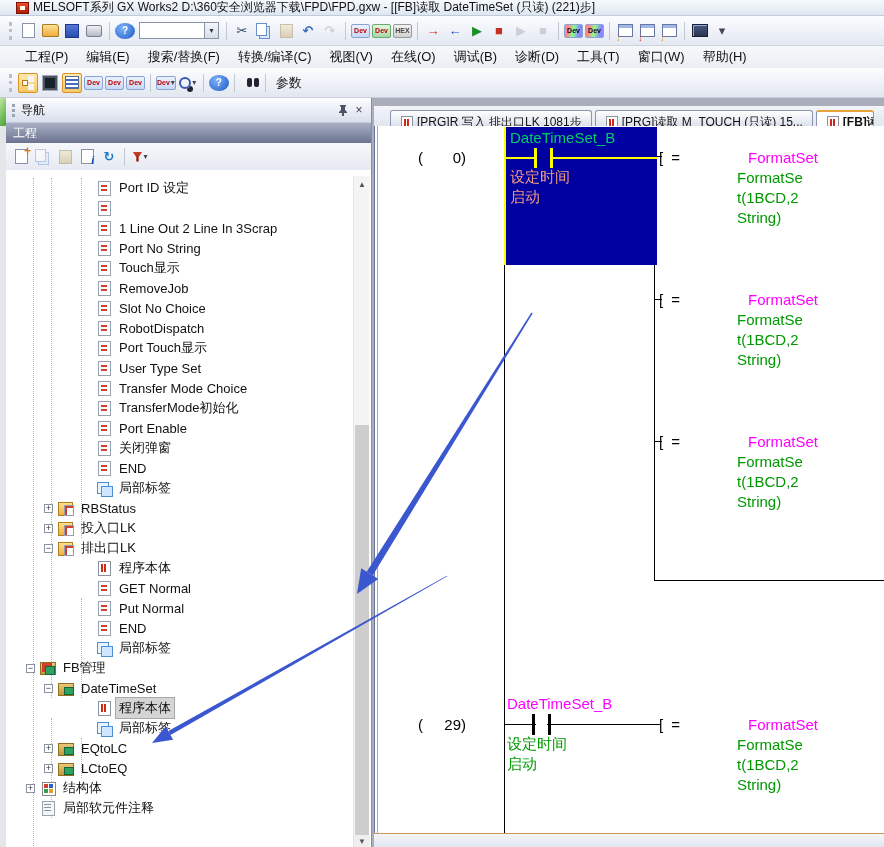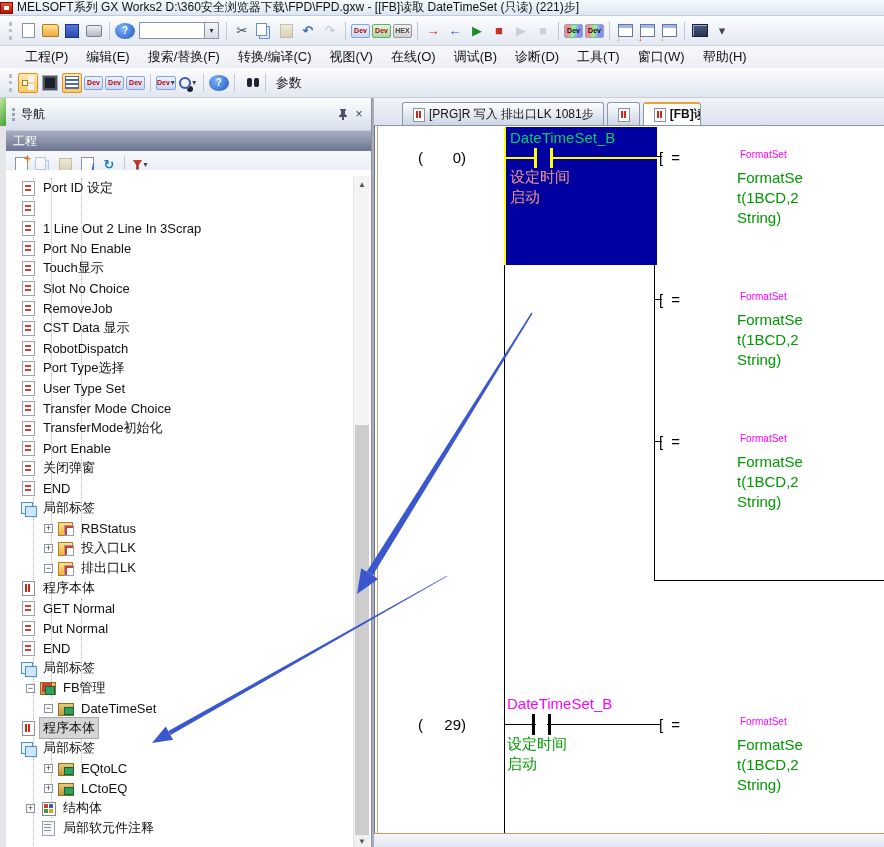--- a/index.html
+++ b/index.html
@@ -6,21 +6,21 @@
     --c-selblock:#0000a0; --c-contact:#ffff00; --c-sellabel:#00cc66;
     --c-selcomment:#f59a84; --c-magenta:#ff00ff; --c-green:#009900;
     --c-arrow:#3b57cf;
   }
   *{box-sizing:border-box;margin:0;padding:0}
   body{width:884px;height:847px;position:relative;overflow:hidden;
        background:#a9aeba;font-family:"Liberation Sans","DejaVu Sans",sans-serif;color:#111}
   
   .titlebar{position:absolute;left:0;top:0;width:884px;height:16px;
     background:linear-gradient(#f6fafd,#dde6f1);border-bottom:1px solid #c2cbd9;
-    display:flex;align-items:center;gap:4px;padding-left:0;font-size:12px;white-space:nowrap;overflow:hidden}
+    display:flex;align-items:center;gap:4px;padding-left:16px;font-size:12px;white-space:nowrap;overflow:hidden}
   .appicon{width:13px;height:12px;background:linear-gradient(#f05030,#b01808);border:1px solid #801000;flex:none}
   .appicon::after{content:"";display:block;width:5px;height:4px;margin:3px 0 0 3px;background:#ffe;}
   
   .toolbar1{position:absolute;left:0;top:16px;width:884px;height:30px;
     background:linear-gradient(#fcfdff,#e3e8f1);border-bottom:1px solid #ccd2de;
     display:flex;align-items:center;padding-left:8px}
   .toolbar2{position:absolute;left:0;top:68px;width:884px;height:30px;
     background:linear-gradient(#fbfcfe,#e2e7f0);border-bottom:1px solid #c8cdd9;
     display:flex;align-items:center;padding-left:8px}
   .menubar{position:absolute;left:0;top:46px;width:884px;height:22px;
@@ -77,31 +77,31 @@
   .k-binoc::before{content:"";width:5px;height:9px;background:#223;border-radius:2px;box-shadow:7px 0 0 #223;display:block}
   .k-sort::before{content:"";width:10px;height:10px;display:block;background:linear-gradient(#d04030,#801808);
     clip-path:polygon(0 0,100% 0,62% 55%,62% 100%,38% 100%,38% 55%)}
   
   .left-strip{position:absolute;left:0;top:98px;width:6px;height:749px;background:#e4e6ea}
   .desk-sliver{position:absolute;left:0;top:98px;width:7px;height:28px;
     background:linear-gradient(120deg,#bfe8a0,#3f9c2e);border-radius:0 3px 3px 0}
   
   .nav{position:absolute;left:6px;top:98px;width:366px;height:749px;background:#fff;border-right:1px solid #8a90a0}
   .nav-title{height:25px;background:linear-gradient(#fcfdfe,#d8dfec);border-bottom:1px solid #c2c9d8;
-    display:flex;align-items:center;font-size:12px;padding:16px 4px}
+    display:flex;align-items:center;font-size:12px;padding:8px 4px}
   .nav-grip{width:3px;height:13px;border-left:3px dotted #9aa4b8;margin:0 6px 0 2px}
   .nav-title-label{flex:1}
   .nav-btn{width:16px;height:15px;display:flex;align-items:center;justify-content:center;color:#445;font-size:12px}
   .nav-header{height:20px;background:linear-gradient(#a8afc4,#6b7390);color:#fff;font-size:12px;
     display:flex;align-items:center;padding:0 7px}
   .nav-toolbar{height:28px;background:linear-gradient(#f6f8fb,#e6eaf2);border-bottom:1px solid #d2d7e2;
     display:flex;align-items:center;padding-left:4px}
   .nav-tree{position:absolute;left:0;top:72px;right:0;bottom:0;background:#fff;overflow:hidden;padding-top:8px}
   .tree-row{display:flex;align-items:center;height:20px;font-size:13px;white-space:nowrap;position:relative;z-index:2}
-  .tree-row.lvl1{padding-left:20px}.tree-row.lvl2{padding-left:38px}.tree-row.lvl3{}
+  .tree-row.lvl1{padding-left:20px}.tree-row.lvl2{padding-left:38px}.tree-row.lvl3{padding-left:76px}
   .exp{width:9px;height:9px;border:1px solid #8a92a2;background:#fff;font-size:9px;line-height:7px;
     text-align:center;color:#333;flex:none;margin-right:5px}
   .exp.none{visibility:hidden}
   .tlabel{padding:1px 3px}
   .tree-row.sel .tlabel{background:#d5d5d5;outline:1px solid #a8a8a8}
   .ti{width:16px;height:16px;position:relative;flex:none;margin-right:4px}
   .ti.t-prog-small::before{content:"";position:absolute;left:2px;top:1px;width:11px;height:13px;background:#fdfdfd;border:1px solid #9aa2b2}
   .ti.t-prog-small::after{content:"";position:absolute;left:5px;top:5px;width:6px;height:2px;background:#d04030;box-shadow:0 4px 0 #d04030}
   .ti.t-prog-body::before{content:"";position:absolute;left:2px;top:1px;width:11px;height:13px;background:#fff;border:1px solid #8a92a2}
   .ti.t-prog-body::after{content:"";position:absolute;left:5px;top:4px;width:2px;height:8px;background:#d02818;box-shadow:3px 0 0 #d02818}
@@ -127,23 +127,23 @@
   .guide{position:absolute;width:0;border-left:1px dotted #b2b6be;z-index:1}
   
   .tree-scroll{position:absolute;left:347px;top:78px;width:16px;bottom:0;background:#f4f4f4;border-left:1px solid #e4e4e4}
   .ts-up{position:absolute;top:0;left:0;width:16px;height:16px;background:#f4f4f4;color:#555;
     font-size:8px;display:flex;align-items:center;justify-content:center}
   .ts-thumb{position:absolute;left:1px;width:14px;top:249px;height:412px;background:#cdcdcd}
   .ts-down{position:absolute;bottom:0;left:0;width:16px;height:12px;background:#efefef;color:#555;
     font-size:8px;display:flex;align-items:center;justify-content:center}
   
   .editor{position:absolute;left:374px;top:98px;width:510px;height:749px}
-  .tabbar{position:absolute;left:0;top:0;right:0;height:28px;
+  .tabbar{position:absolute;left:0;top:8px;right:0;height:28px;
     background:linear-gradient(#f2f4f9,#dbe1ed);border-bottom:1px solid #8b95ae;
-    display:flex;align-items:flex-end;padding-left:28px;overflow:hidden}
+    display:flex;align-items:flex-end;padding-left:16px;overflow:hidden}
   .tab{height:23px;display:flex;align-items:center;gap:4px;padding:0 9px;font-size:12px;
     border:1px solid #8b95ae;border-bottom:none;border-radius:3px 3px 0 0;
     background:linear-gradient(#fefefe,#ccd4e4);margin-right:3px;white-space:nowrap;flex:none}
   .tab.active{background:#fff;font-weight:bold;border-top:2px solid #e8a33d;width:58px;overflow:hidden}
   .tabi{width:13px;height:13px;position:relative;flex:none}
   .tabi::before{content:"";position:absolute;left:1px;top:0;width:10px;height:12px;background:#fff;border:1px solid #8a92a2}
   .tabi::after{content:"";position:absolute;left:4px;top:3px;width:2px;height:7px;background:#d02818;box-shadow:3px 0 0 #d02818}
   .editor-body{position:absolute;left:0;top:28px;right:0;bottom:14px;background:#fff;
     border-left:1px solid #6a74a0;box-shadow:inset 2px 0 0 #fff,inset 3px 0 0 #d0a468}
   .editor-hscroll{position:absolute;left:0;bottom:0;right:0;height:14px;
@@ -163,21 +163,21 @@
   .step{position:absolute;width:48px;display:flex;font-size:15px;color:#000}
   .step .pnum{margin-left:auto}
   .step.s0{left:44px;top:23px}.step.s29{left:44px;top:590px}
   .lline{position:absolute;background:#000}
   .r29lbl{position:absolute;left:133px;top:569px;font-size:15px;color:var(--c-magenta)}
   .r29c{position:absolute;left:133px;font-size:15px;color:var(--c-green)}
   .r29bar{position:absolute;top:588px;width:3px;height:21px;background:#000}
   .outg{position:absolute;left:285px;width:180px;height:85px;pointer-events:auto}
   .outg.g0{top:21px}.outg.g1{top:163px}.outg.g2{top:305px}.outg.g3{top:588px}
   .outg .op{position:absolute;left:0;top:2px;font-size:15px;color:#000;letter-spacing:2px}
-  .outg .nm{position:absolute;left:81px;top:2px;font-size:10px;color:var(--c-magenta)}
+  .outg .nm{position:absolute;left:89px;top:2px;font-size:15px;color:var(--c-magenta)}
   .outg .cl{position:absolute;left:78px;font-size:15px;color:var(--c-green)}
   .outg .c0{top:22px}.outg .c1{top:42px}.outg .c2{top:62px}
   
   #arrows{position:absolute;left:0;top:0;width:884px;height:847px;pointer-events:none;z-index:60}
 </style>
 </head>
 <body>
 
 <div class="titlebar">
   <span class="appicon"></span>
@@ -307,51 +307,46 @@
         <span class="ti t-prog-small"></span>
       </div>
       <div class="tree-row lvl3">
         <span class="exp none">+</span>
         <span class="ti t-prog-small"></span>
         <span class="tlabel">1 Line Out 2 Line In 3Scrap</span>
       </div>
       <div class="tree-row lvl3">
         <span class="exp none">+</span>
         <span class="ti t-prog-small"></span>
-        <span class="tlabel">Port No Enable</span>
+        <span class="tlabel">Port No String</span>
       </div>
       <div class="tree-row lvl3">
         <span class="exp none">+</span>
         <span class="ti t-prog-small"></span>
         <span class="tlabel">Touch显示</span>
       </div>
       <div class="tree-row lvl3">
         <span class="exp none">+</span>
         <span class="ti t-prog-small"></span>
+        <span class="tlabel">RemoveJob</span>
+      </div>
+      <div class="tree-row lvl3">
+        <span class="exp none">+</span>
+        <span class="ti t-prog-small"></span>
         <span class="tlabel">Slot No Choice</span>
       </div>
       <div class="tree-row lvl3">
         <span class="exp none">+</span>
         <span class="ti t-prog-small"></span>
-        <span class="tlabel">RemoveJob</span>
-      </div>
-      <div class="tree-row lvl3">
-        <span class="exp none">+</span>
-        <span class="ti t-prog-small"></span>
-        <span class="tlabel">CST Data 显示</span>
-      </div>
-      <div class="tree-row lvl3">
-        <span class="exp none">+</span>
-        <span class="ti t-prog-small"></span>
         <span class="tlabel">RobotDispatch</span>
       </div>
       <div class="tree-row lvl3">
         <span class="exp none">+</span>
         <span class="ti t-prog-small"></span>
-        <span class="tlabel">Port Type选择</span>
+        <span class="tlabel">Port Touch显示</span>
       </div>
       <div class="tree-row lvl3">
         <span class="exp none">+</span>
         <span class="ti t-prog-small"></span>
         <span class="tlabel">User Type Set</span>
       </div>
       <div class="tree-row lvl3">
         <span class="exp none">+</span>
         <span class="ti t-prog-small"></span>
         <span class="tlabel">Transfer Mode Choice</span>
@@ -470,20 +465,21 @@
 </div>
 
 <div class="editor">
   <div class="tabbar" id="tabbar">
       <span class="tab">
         <span class="tabi"></span>
         <span>[PRG]R 写入 排出口LK 1081步</span>
       </span>
       <span class="tab">
         <span class="tabi"></span>
+        <span>[PRG]读取 M_TOUCH (只读) 15...</span>
       </span>
       <span class="tab active">
         <span class="tabi"></span>
         <span>[FB]读</span>
       </span>
     </div>
   <div class="editor-body"></div>
   <div class="editor-hscroll"></div>
 </div>
 

